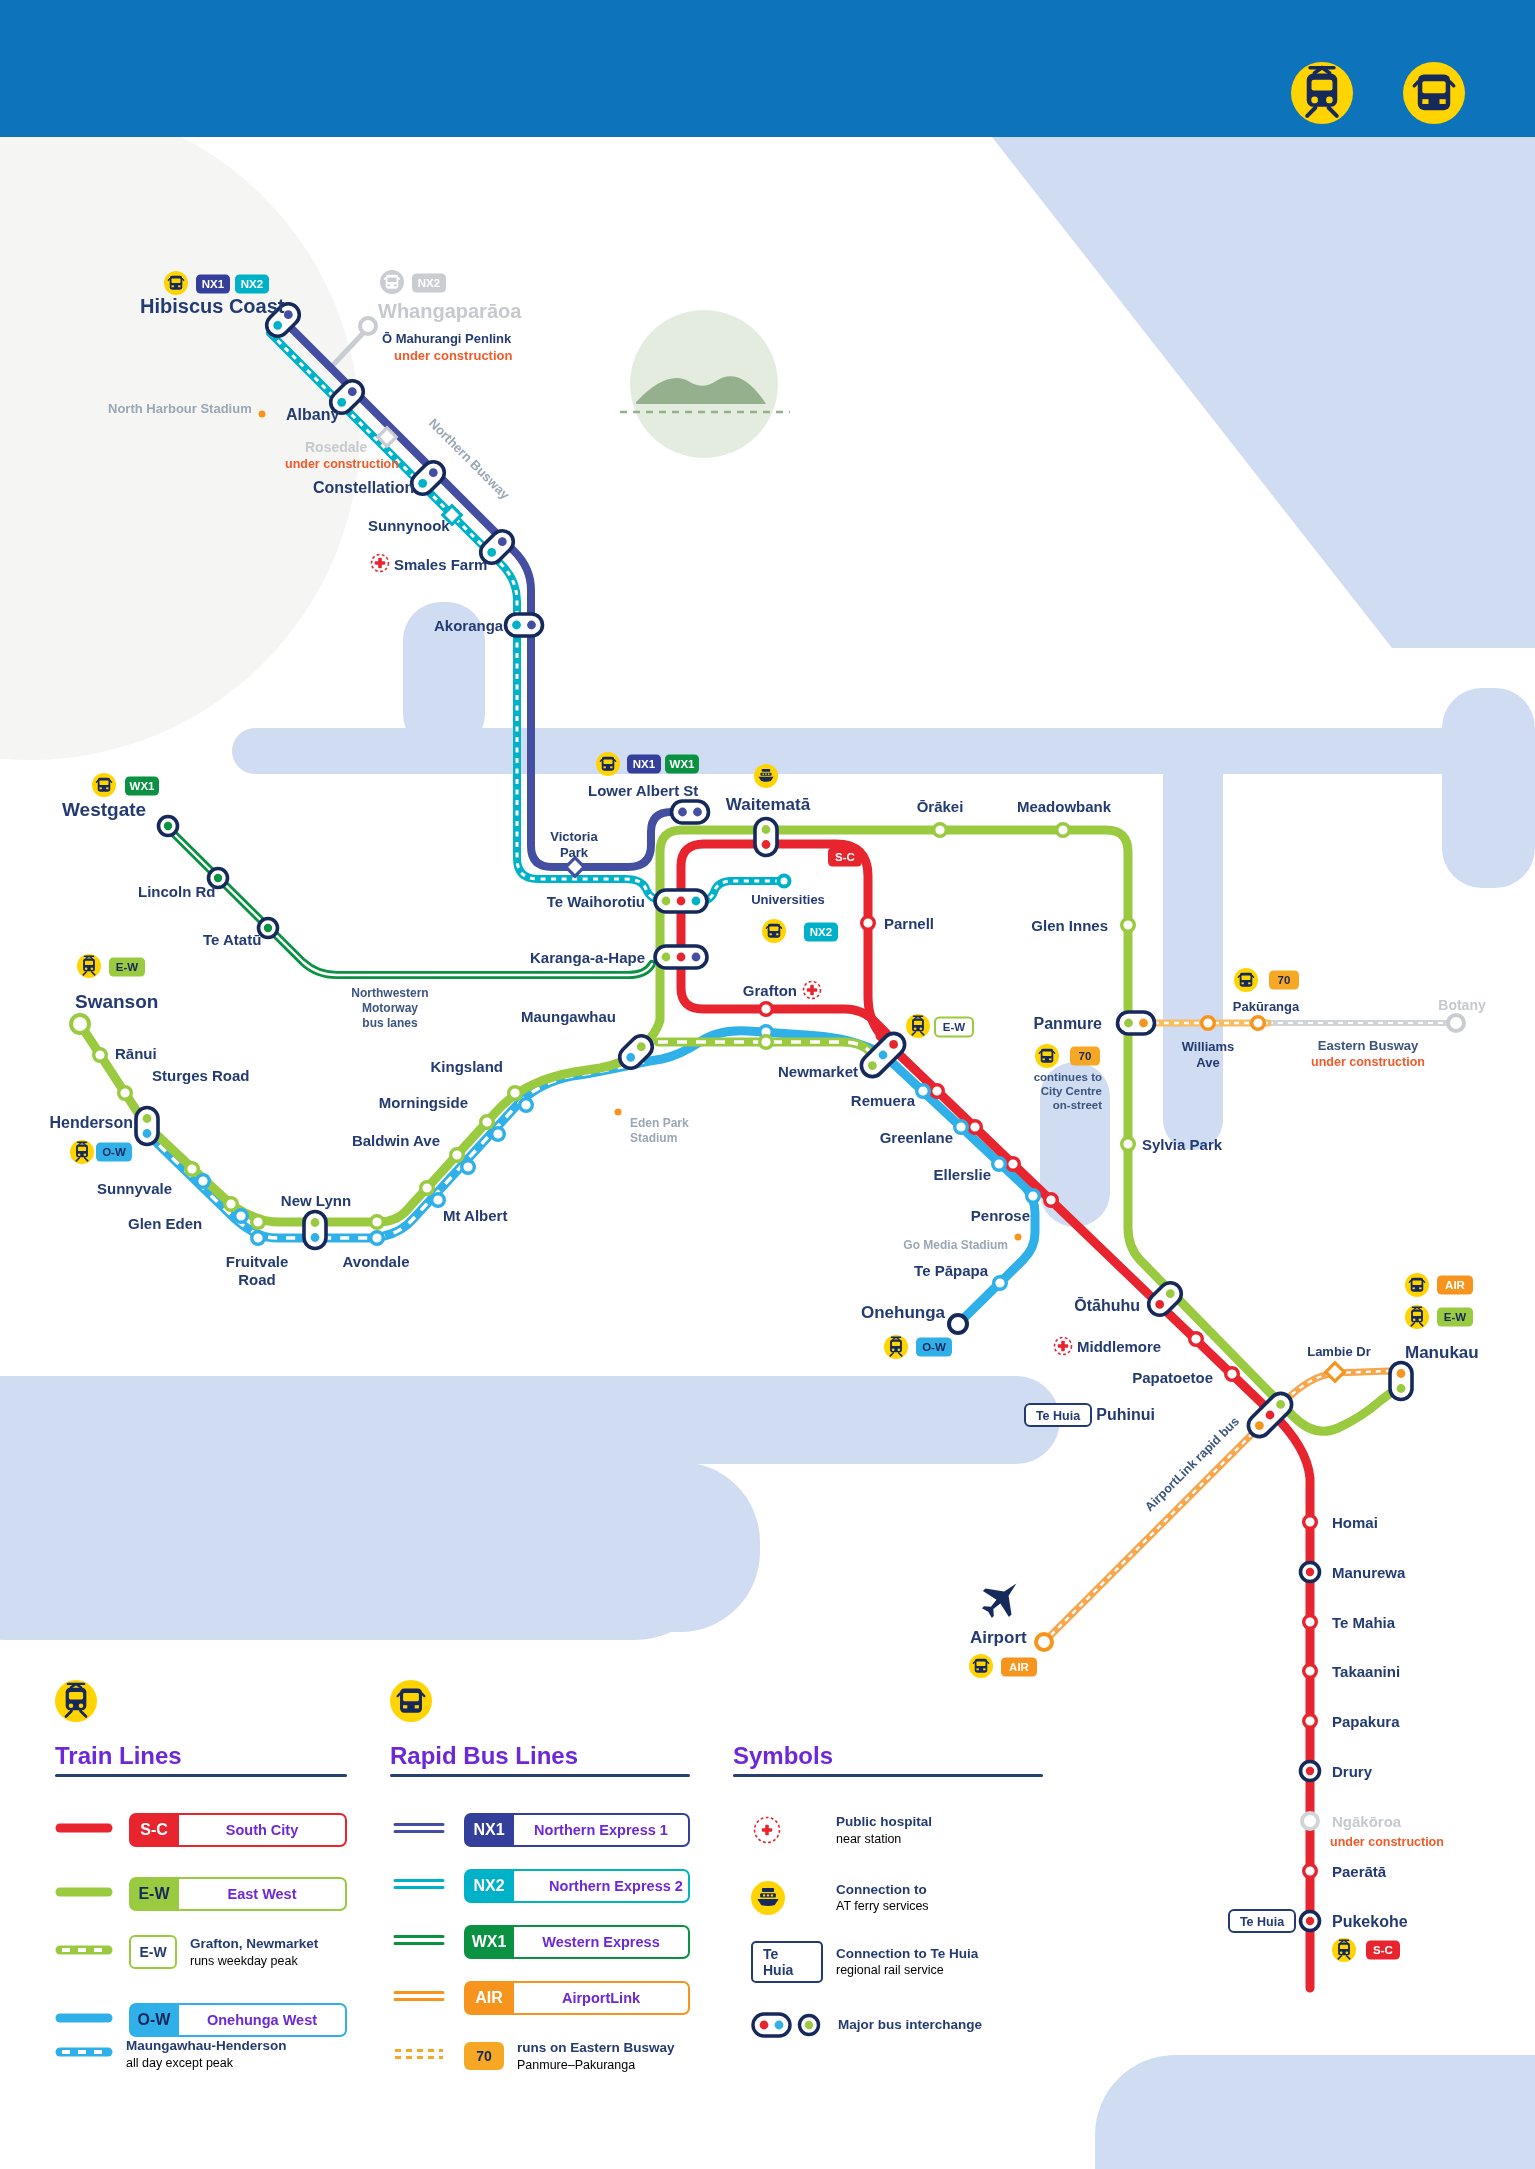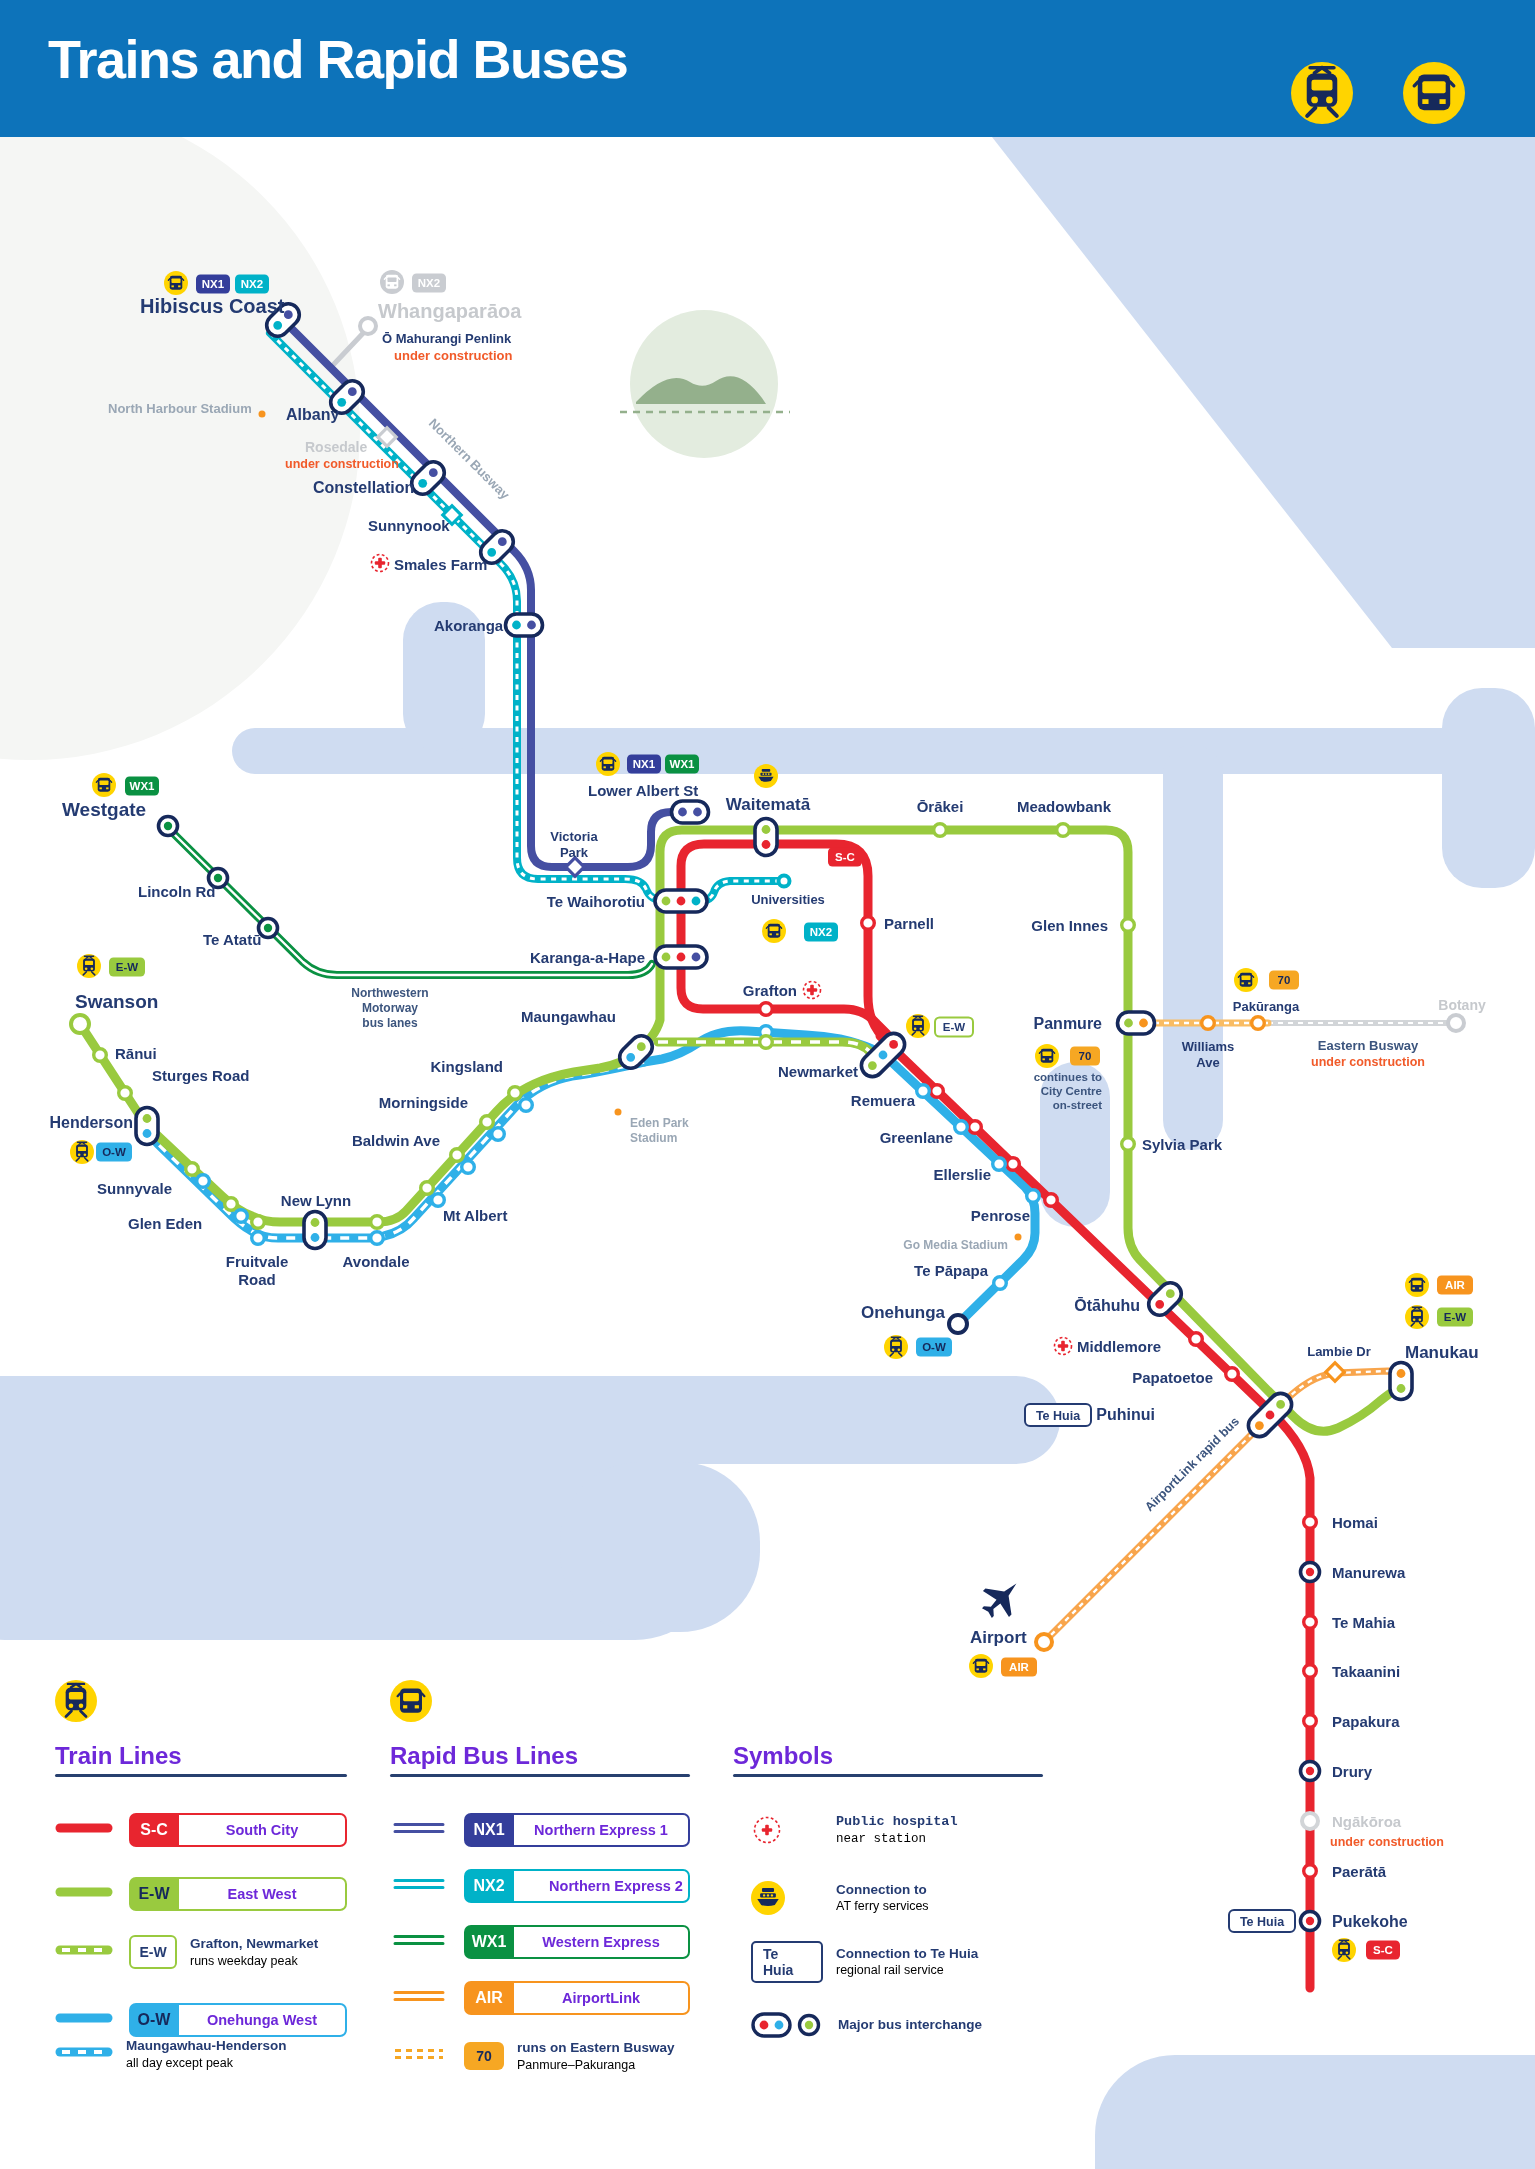--- a/index.html
+++ b/index.html
@@ -37,21 +37,20 @@
   .sicon{flex:0 0 72px;display:flex;justify-content:flex-start;padding-left:18px}
   .tehuia-lg{display:inline-block;border:2px solid #243b72;border-radius:5px;background:#fff;
              padding:3px 10px;font-weight:bold;font-size:14px;color:#243b72}
 </style>
 </head>
 <body>
 
 <div class="page">
 
   <header>
-    <h1>Trains and Rapid Buses</h1>
     <div class="hicons">
       <span id="h-train">
           <svg width="62" height="62" viewBox="0 0 26 26">
             <g transform="translate(13,13) scale(1)">
               <circle r="13" fill="#ffd400"></circle>
               <path d="M-5,-10.6 L5,-10.6 M-3.2,-8.4 L0,-10.6 L3.2,-8.4" stroke="#16295b" stroke-width="1.5" fill="none" stroke-linecap="round"></path>
               <rect x="-6.4" y="-8.2" width="12.8" height="14" rx="2.8" fill="#16295b"></rect>
               <rect x="-4.4" y="-5.6" width="8.8" height="4.6" rx="1" fill="#ffd400"></rect>
               <circle cx="-3.1" cy="2.9" r="1.4" fill="#ffd400"></circle>
               <circle cx="3.1" cy="2.9" r="1.4" fill="#ffd400"></circle>
@@ -902,21 +901,21 @@
               <span class="d2">Panmure–Pakuranga</span>
             </div>
           </div>
         </div>
     </div>
     <div class="lcol" id="lg-sym">
       <div class="licon"></div>
       <h2>Symbols</h2>
       <div class="rule"></div>
       <div id="lg-sym-rows">
-          <div class="lrow" style="margin-top: 36px; font-family: Liberation Mono, monospace;">
+          <div class="lrow" style="margin-top: 36px;">
             <div class="sicon">
               <svg width="32" height="32" viewBox="-16 -16 32 32">
                 <g>
                   <circle cx="0" cy="0" r="12.5" fill="#fff" stroke="#e8252f" stroke-width="1.6" stroke-dasharray="2.8 2.4"></circle>
                   <rect x="-5.2" y="-1.8" width="10.4" height="3.6" rx="1" fill="#e8252f"></rect>
                   <rect x="-1.8" y="-5.2" width="3.6" height="10.4" rx="1" fill="#e8252f"></rect>
                 </g>
               </svg>
             </div>
             <div class="ldesc">

